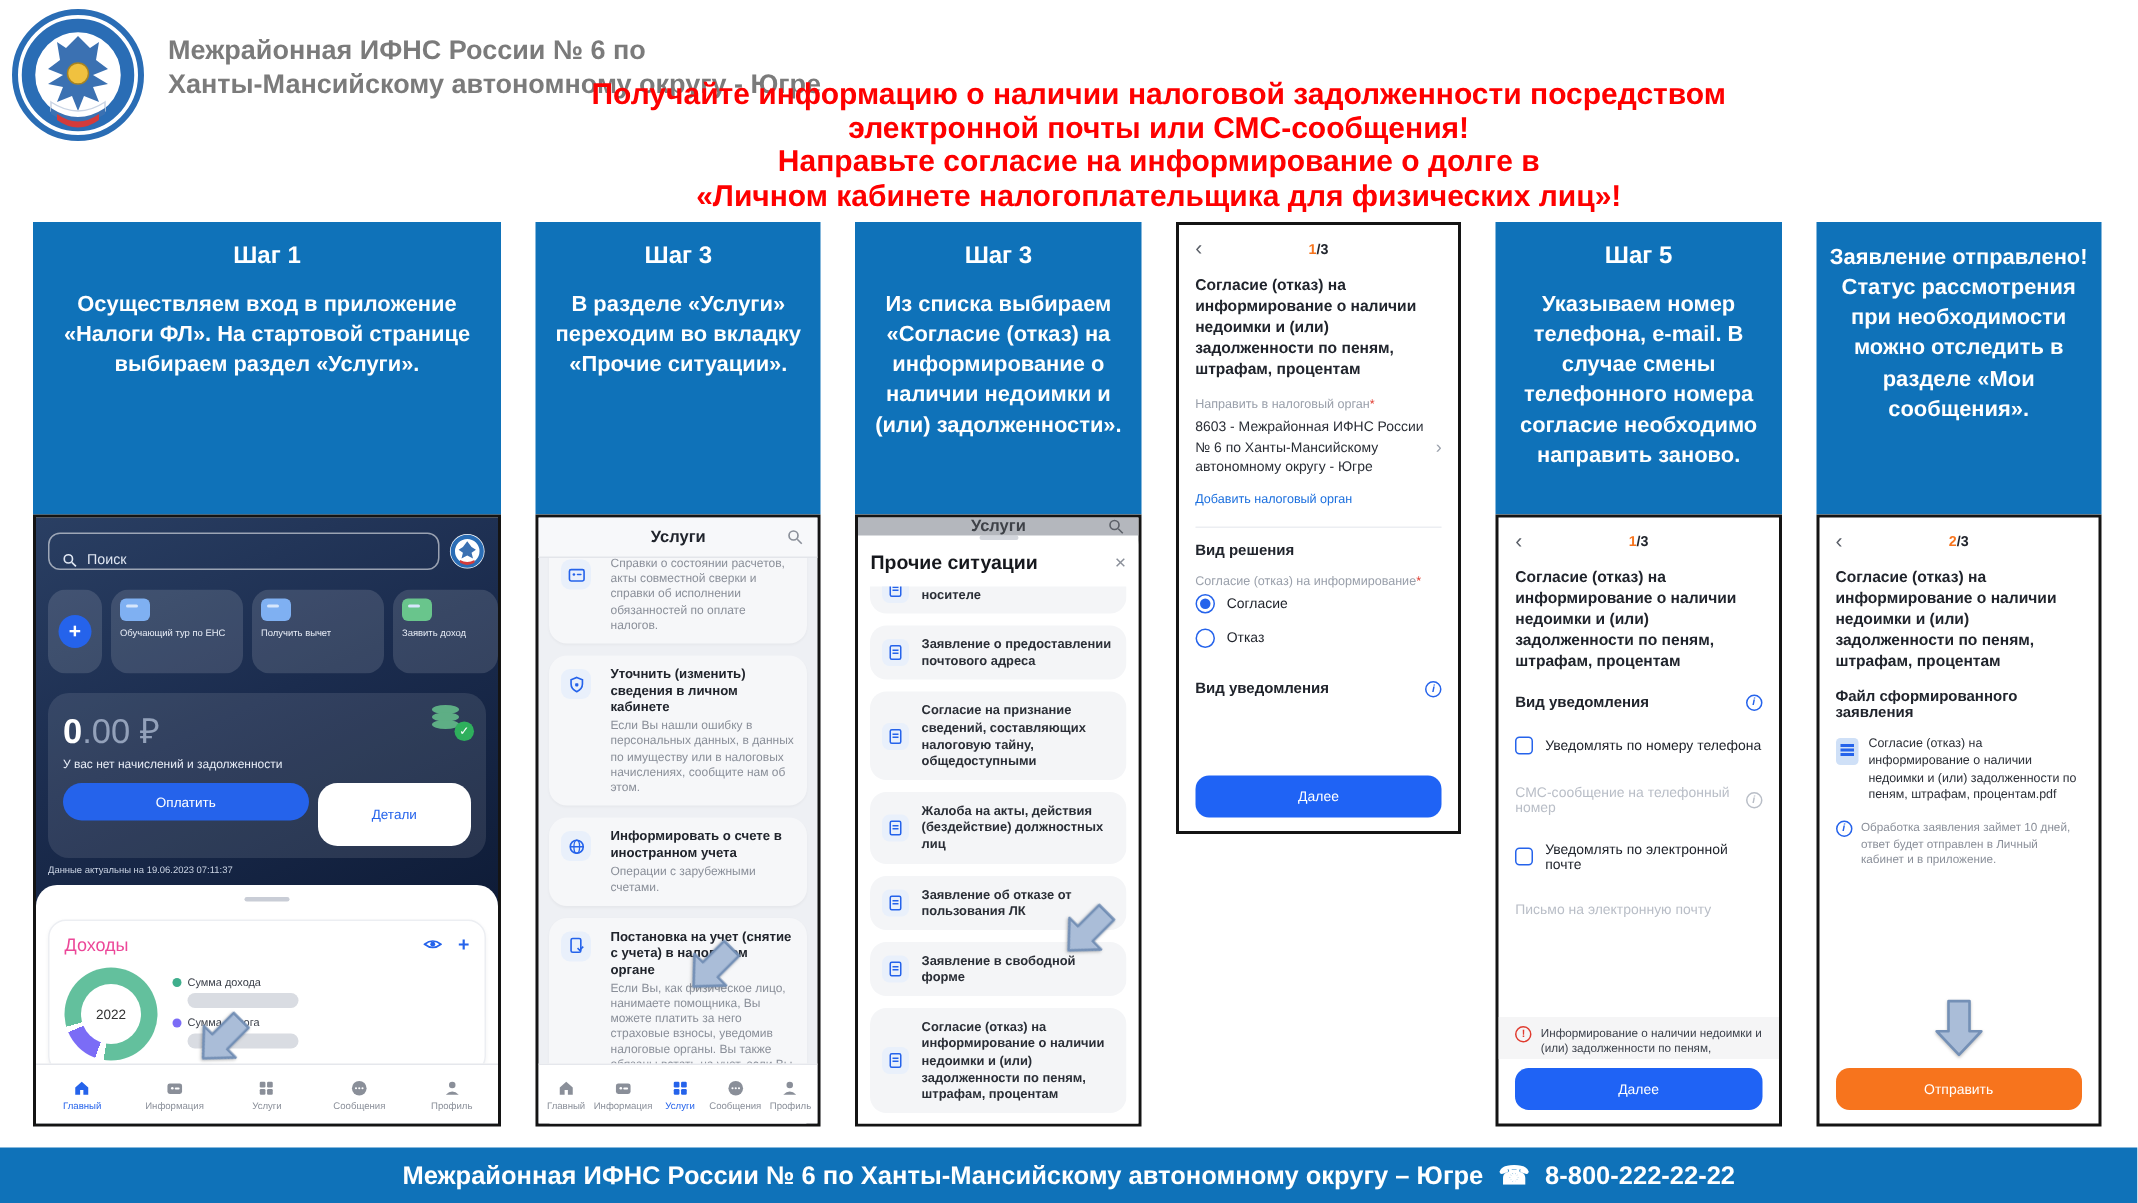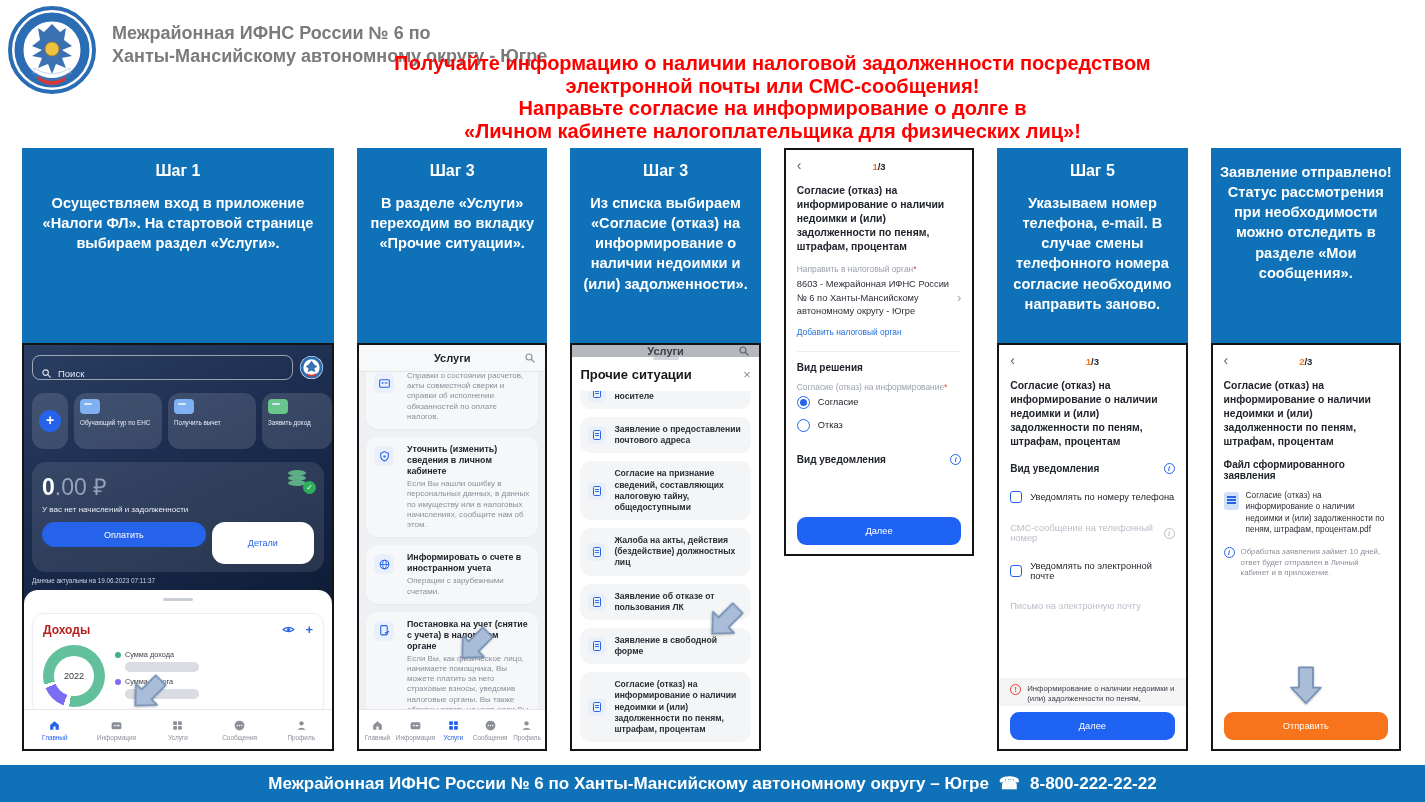--- a/index.html
+++ b/index.html
@@ -62,21 +62,21 @@
   .btn-details { flex:1; height:42px; border-radius:13px; background:#ffffff; color:#2563eb; font-size:9px;
                  display:flex; align-items:center; justify-content:center; }
   .p1-updated { color:#cbd4e4; font-size:6.3px; margin:5px 8px 6px; }
   .p1-sheet { flex:1; background:#ffffff; border-radius:14px 14px 0 0; position:relative; padding:6px 8px 0; }
   .sheet-handle { width:30px; height:3px; border-radius:2px; background:#c9cdd6; margin:2px auto 10px; }
   .mob-card { border:1px solid #e3e6ec; border-radius:12px; padding:8px 10px; color:#1b6fde;
               font-size:9px; font-weight:bold; box-shadow:0 1px 3px rgba(0,0,0,.06); }
   .inc-card { border:1px solid #eceef2; border-radius:12px; padding:8px 10px; margin-top:12px;
               box-shadow:0 1px 3px rgba(0,0,0,.05); }
   .inc-head { display:flex; align-items:center; }
-  .inc-title { font-size:12px; color:#b91c1c; flex:1;font-weight:bold; }
+  .inc-title { font-size:12px; color:#ec4899; flex:1; }
   .inc-head svg { width:13px; height:13px; margin-left:8px; }
   .inc-plus { color:#2563eb; font-size:13px; font-weight:bold; margin-left:10px; }
   .inc-body { display:flex; gap:10px; margin-top:8px; align-items:center; }
   .donut { width:62px; height:62px; border-radius:50%;
            background:conic-gradient(from 200deg,#7b6cf6 0 13%,#ffffff 13% 15%,#63c09d 15% 97%,#ffffff 97%);
            display:flex; align-items:center; justify-content:center; }
   .donut-hole { width:40px; height:40px; border-radius:50%; background:#ffffff; display:flex;
                 align-items:center; justify-content:center; font-size:9px; color:#333; }
   .legend { flex:1; }
   .leg-row { display:flex; align-items:center; gap:4px; font-size:7.3px; color:#3c414b; margin-top:2px; }

